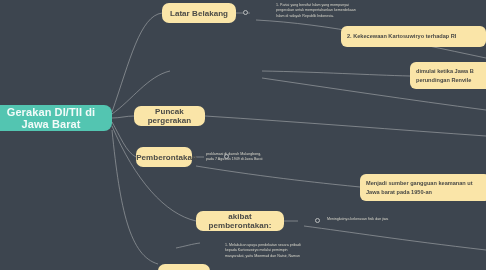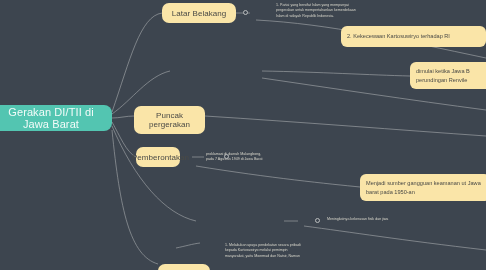--- a/index.html
+++ b/index.html
@@ -25,20 +25,21 @@
   }
   .node {
     position: absolute;
     box-sizing: border-box;
     display: flex;
     align-items: center;
     justify-content: center;
     text-align: center;
     border-radius: 7px;
     z-index: 3;
+    font-weight: bold;
   }
   .node-root {
     background: #53c5b1;
     color: #f3fbf9;
     font-size: 11px;
     letter-spacing: 0.1px;
     border-radius: 8px;
     padding: 0 8px;
   }
   .node-branch {
@@ -115,24 +116,25 @@
 
       <path d="M 176 248 C 186 246, 192 244, 200 243"></path>
     </g>
   </svg>
 
   <div class="node node-root" style="left:-10px; top:105px; width:122px; height:26px;">Gerakan DI/TII di Jawa Barat</div>
 
   <div class="node node-branch" style="left:162px; top:3px; width:74px; height:20px;">Latar Belakang</div>
 
 
-  <div class="node node-branch" style="left:134px; top:106px; width:71px; height:28px;">Puncak pergerakan</div>
+  <div class="node node-branch" style="left:134px; top:106px; width:71px; height:20px;">Puncak pergerakan</div>
 
-  <div class="node node-branch" style="left:136px; top:147px; width:44px; height:20px;padding-left:12px;">Pemberontakan</div>
+  <div class="node node-branch" style="left:136px; top:147px; width:56px; height:20px;padding-left:12px;">Pemberontakan</div>
 
+  <div class="node node-branch" style="left:196px; top:211px; width:88px; height:20px;">akibat pemberontakan:</div>
 
   <div class="node node-branch" style="left:158px; top:264px; width:52px; height:20px;"></div>
 
   <div class="node node-leaf" style="left:341px; top:26px; width:145px; height:21px;">2. Kekecewaan Kartosuwiryo terhadap RI</div>
 
   <div class="node node-leaf" style="left:410px; top:62px; width:82px; height:27px;">dimulai ketika Jawa B
 perundingan Renvile</div>
 
   <div class="node node-leaf" style="left:360px; top:174px; width:130px; height:27px;">Menjadi sumber gangguan keamanan ut
 Jawa barat pada 1950-an</div>

